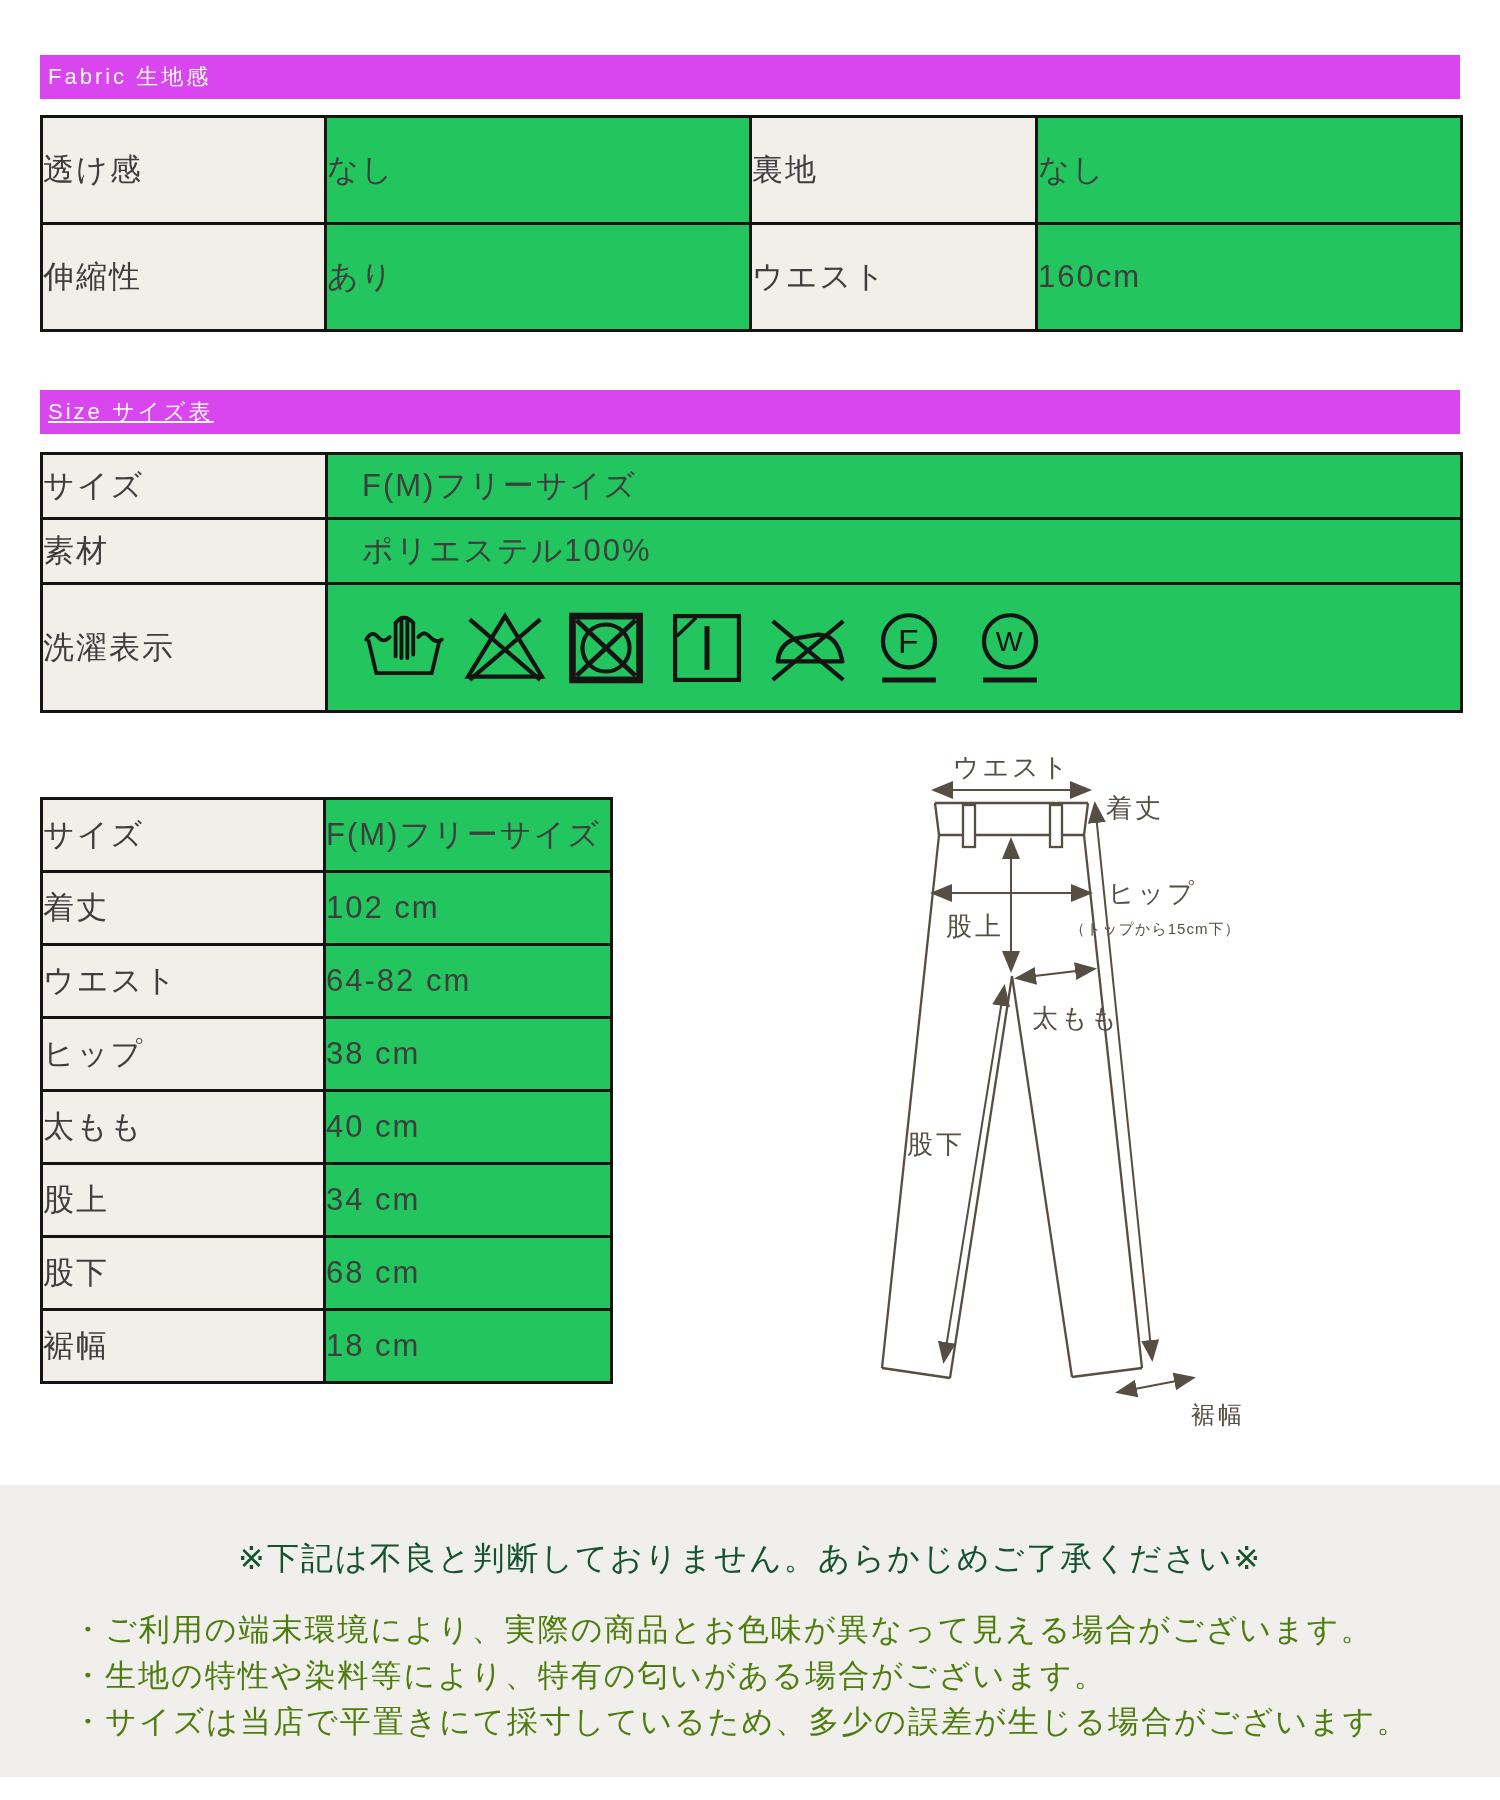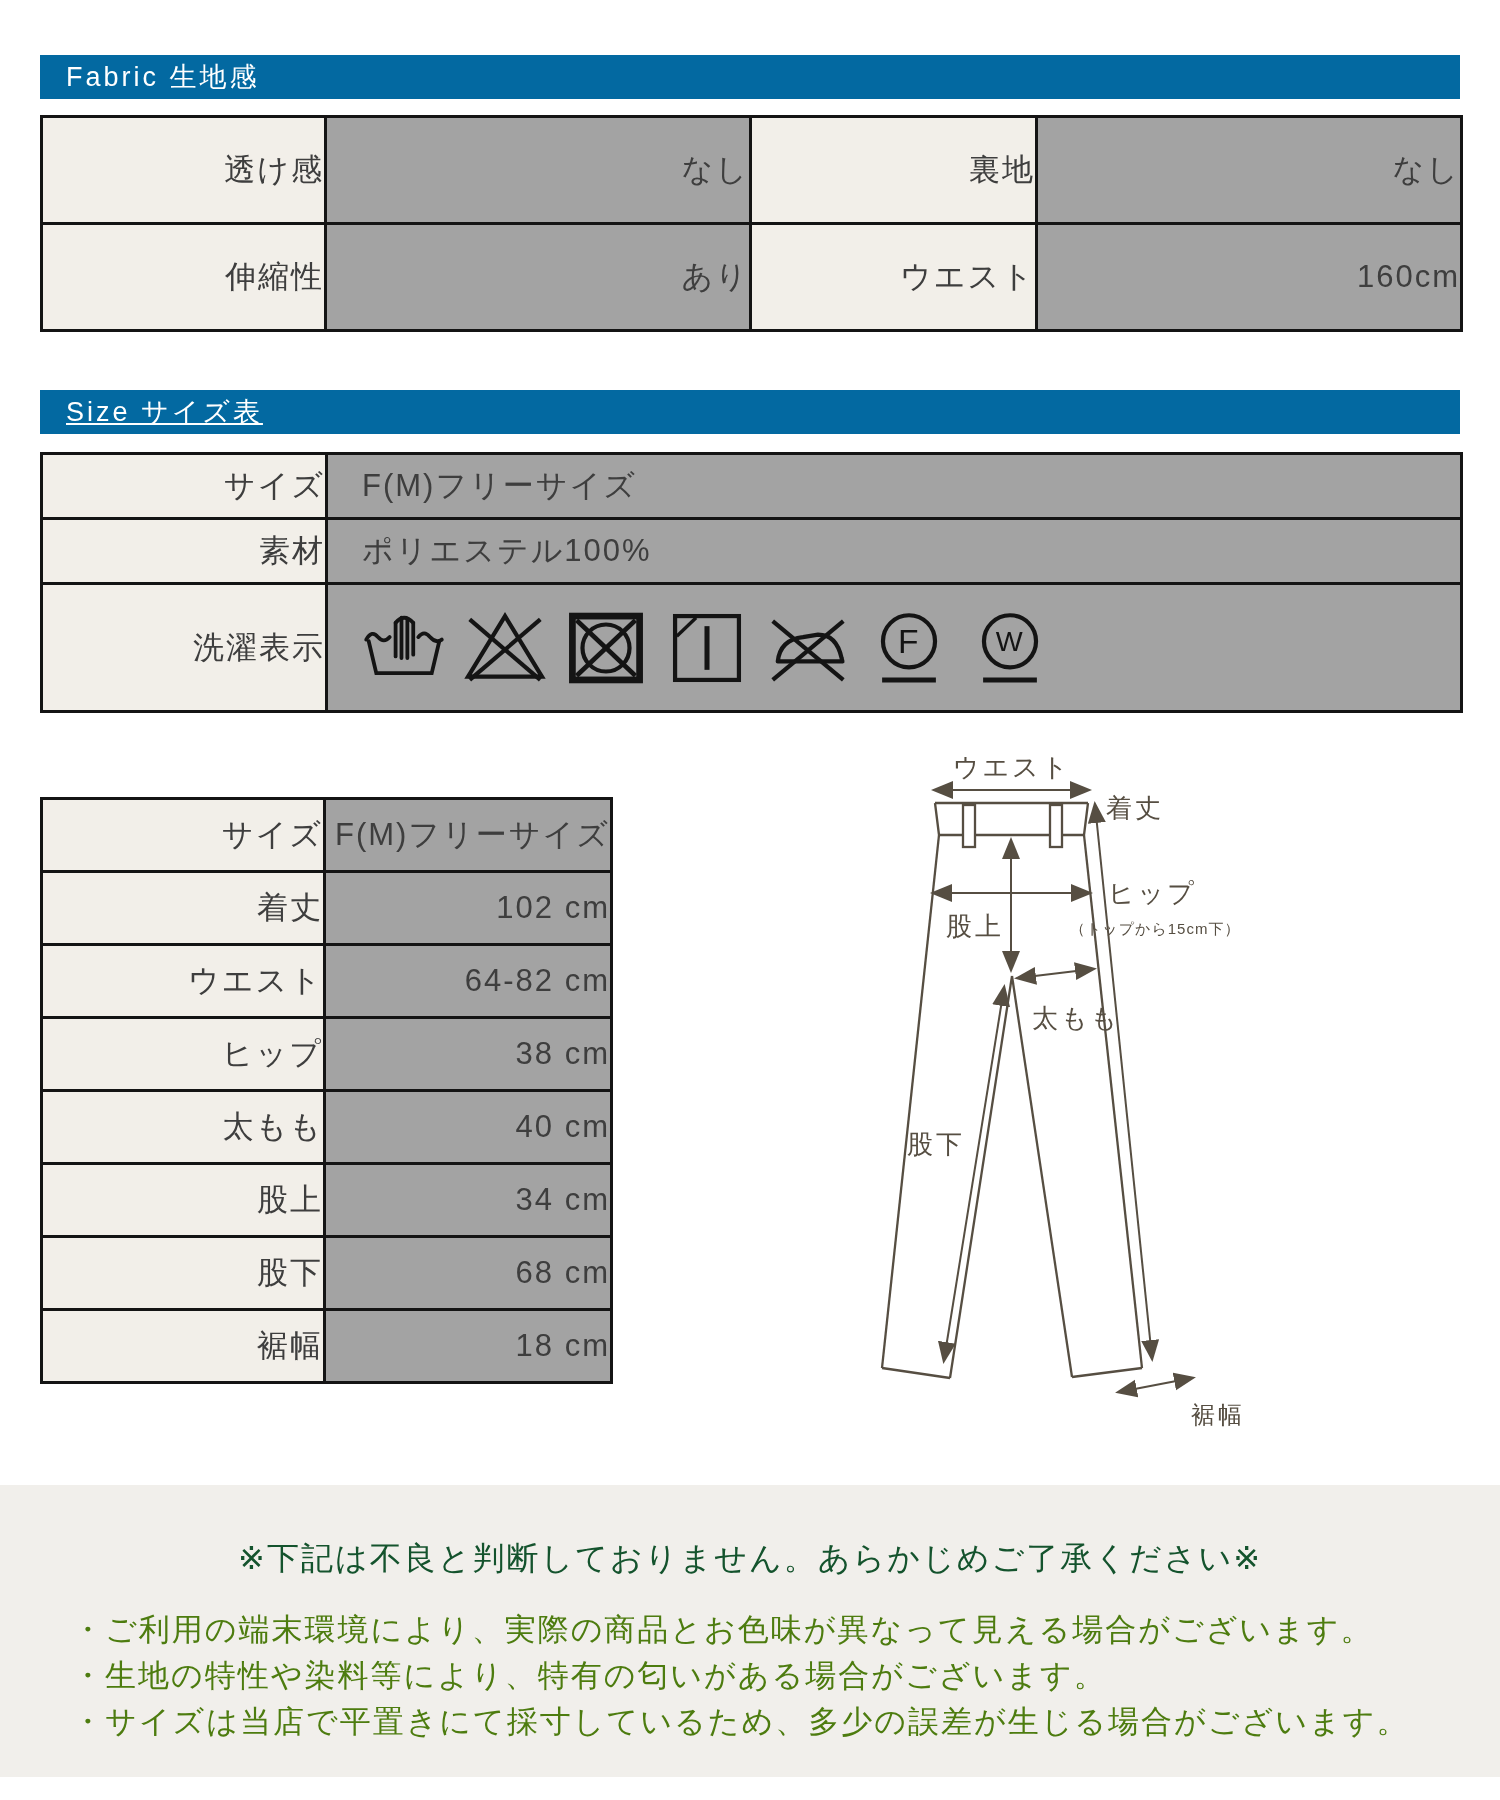--- a/index.html
+++ b/index.html
@@ -2,33 +2,33 @@
 <html><head>
 <meta charset="utf-8">
 <style>
   * { margin:0; padding:0; box-sizing:border-box; }
   html,body { background:#fff; }
   body { font-family:"Liberation Sans","DejaVu Sans",sans-serif; }
   .page { position:relative; width:1500px; height:1800px; background:#ffffff; overflow:hidden; }
 
   .sec-header {
     position:absolute; left:40px; width:1420px; height:44px;
-    background:#0369a1; color:#ffffff; font-size:27px; letter-spacing:3px;
-    line-height:44px; padding-left:26px; font-weight:400;
+    background:#d946ef; color:#ffffff; font-size:22px; letter-spacing:3px;
+    line-height:44px; padding-left:8px; font-weight:400;
   }
   #fabric-header { top:55px; }
   #size-header { top:390px;text-decoration:underline; }
 
   table.blk { border-collapse:collapse; table-layout:fixed; }
   table.blk td {
     border:3px solid #141414; font-size:31px; color:#3e3e3e;
-    text-align:right; vertical-align:middle; letter-spacing:2px;
+    text-align:left; vertical-align:middle; letter-spacing:2px;
   }
   td.lbl { background:#f2efe9; }
-  td.val { background:#a3a3a3;margin-left:24px; }
+  td.val { background:#22c55e;margin-left:24px; }
 
   #fabric-table { position:absolute; left:40px; top:115px; width:1420px; }
   #fabric-table td { height:107px; }
 
   #size-table { position:absolute; left:40px; top:452px; width:1420px; }
   #size-table td.val { text-align:left; padding-left:34px; }
   #size-table tr.r1 td, #size-table tr.r2 td { height:65px; }
   #size-table tr.r3 td { height:128px; }
 
   .care-row { display:flex; align-items:center; gap:17px; padding-left:0px; }

